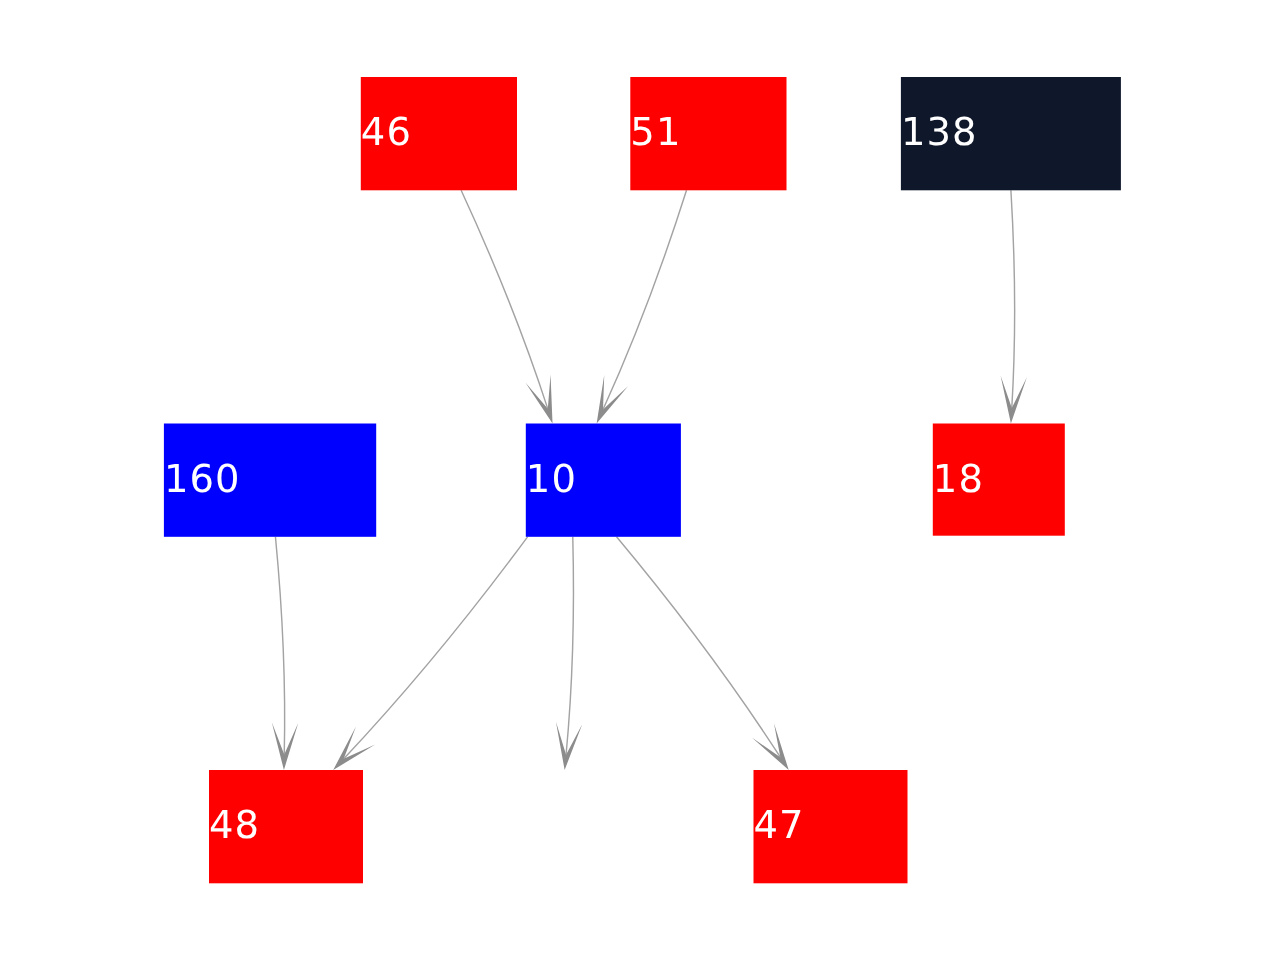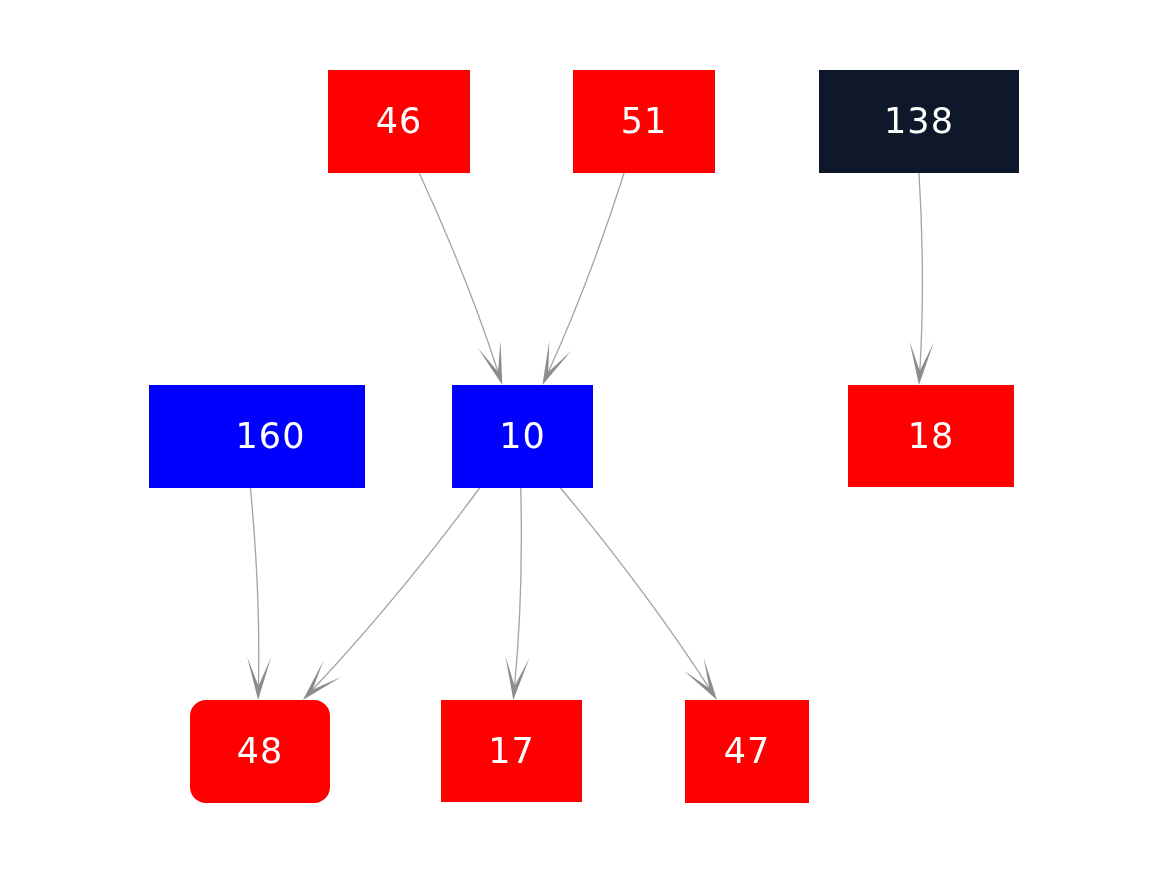--- a/index.html
+++ b/index.html
@@ -19,21 +19,20 @@
     position: absolute;
     left: 0;
     top: 0;
     width: 1167px;
     height: 875px;
   }
   .graph-node {
     position: absolute;
     display: flex;
     align-items: center;
-    justify-content: center;
     box-sizing: border-box;
   }
   .graph-node .node-label {
     color: #ffffff;
     font-size: 35px;
     line-height: 1;
     letter-spacing: 1px;
     user-select: none;
   }
 </style>
@@ -60,31 +59,28 @@
 
 <div class="graph-node" style="left: 328px; top: 70px; width: 142px; height: 103px; background: rgb(255, 0, 0);">
       <span class="node-label" style="color: rgb(255, 255, 255);">46</span>
     </div>
     <div class="graph-node" style="left: 573px; top: 70px; width: 142px; height: 103px; background: rgb(255, 0, 0);">
       <span class="node-label" style="color: #ffffff;">51</span>
     </div>
     <div class="graph-node" style="left: 819px; top: 70px; width: 200px; height: 103px; background: #0f172a;">
       <span class="node-label" style="color: rgb(255, 255, 255);">138</span>
     </div>
-    <div class="graph-node" style="left: 149px; top: 385px; width: 216px; height: 103px; background: rgb(0, 0, 255); padding-left: 27px;">
+    <div class="graph-node" style="left: 149px; top: 385px; width: 193px; height: 103px; background: rgb(0, 0, 255);">
       <span class="node-label" style="color: rgb(255, 255, 255);">160</span>
     </div>
-    <div class="graph-node" style="left: 452px; top: 385px; width: 141px; height: 103px; background: rgb(0, 0, 255);">
+    <div class="graph-node" style="left: 478px; top: 385px; width: 141px; height: 103px; background: rgb(0, 0, 255);">
       <span class="node-label" style="color: rgb(255, 255, 255);">10</span>
     </div>
-    <div class="graph-node" style="left: 848px; top: 385px; width: 166px; height: 102px; background: rgb(255, 0, 0);">
+    <div class="graph-node" style="left: 848px; top: 385px; width: 120px; height: 102px; background: rgb(255, 0, 0);">
       <span class="node-label" style="color: rgb(255, 255, 255);">18</span>
     </div>
-    <div class="graph-node" style="left: 190px; top: 700px; width: 140px; height: 103px; background: rgb(255, 0, 0); border-radius: 16px;">
+    <div class="graph-node" style="left: 190px; top: 700px; width: 140px; height: 103px; background: rgb(255, 0, 0);">
       <span class="node-label" style="color: rgb(255, 255, 255);">48</span>
     </div>
-    <div class="graph-node" style="left: 441px; top: 700px; width: 141px; height: 102px; background: rgb(255, 0, 0);">
-      <span class="node-label" style="color: rgb(255, 255, 255);">17</span>
-    </div>
-    <div class="graph-node" style="left: 685px; top: 700px; width: 124px; height: 103px; background: rgb(255, 0, 0);">
+    <div class="graph-node" style="left: 685px; top: 700px; width: 140px; height: 103px; background: rgb(255, 0, 0);">
       <span class="node-label" style="color: rgb(255, 255, 255);">47</span>
     </div>
   </div>
 
 </body></html>

